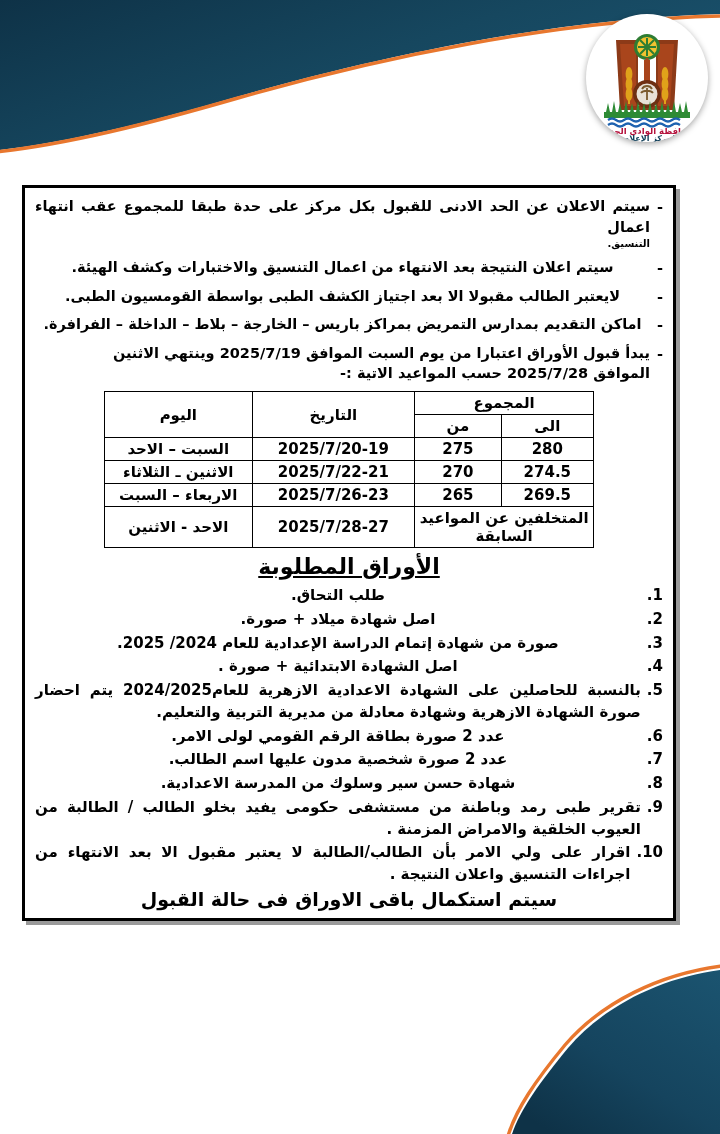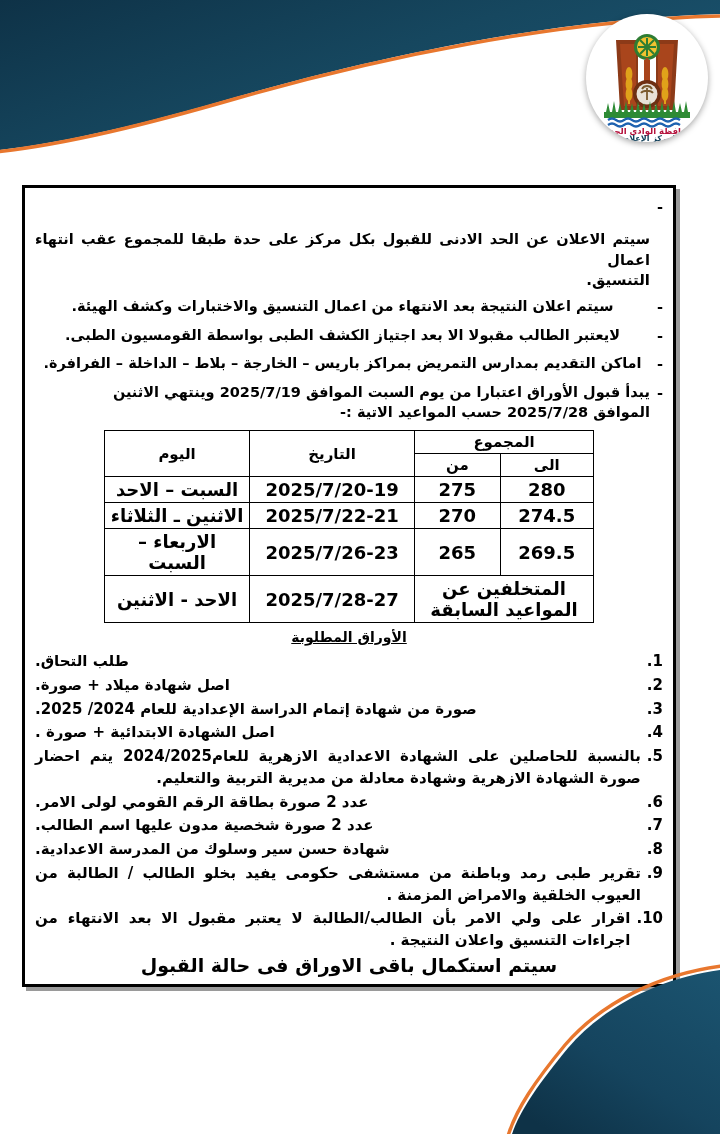--- a/index.html
+++ b/index.html
@@ -40,71 +40,71 @@
   ul.bullets{list-style:none;margin:2px 0 0 0;padding:0;}
   ul.bullets li{
     display:flex;flex-direction:row;gap:7px;
     font-family:"DejaVu Sans","Liberation Sans",sans-serif;
     font-weight:bold;color:#000;
     font-size:14.5px;line-height:1.42;
     margin-bottom:7px;
   }
   ul.bullets li .dash{flex:0 0 auto;font-weight:bold;padding-top:1px;}
   ul.bullets li .btxt{flex:1 1 auto;}
-  li.b-justify .btxt{text-align:justify;text-align-last:right;margin-top:33px;}
+  li.b-justify .btxt{text-align:justify;text-align-last:right;}
   li.b-center .btxt{text-align:center;}
-  .small-tail{display:block;font-size:15px;line-height:1.2;text-align:center;margin-top:1px;}
+  .small-tail{display:block;font-size:10px;line-height:1.2;text-align:center;margin-top:1px;}
 
   li.b-dates{font-size:16px;line-height:1.5;margin-bottom:4px;}
   li.b-dates .btxt{text-align:justify;text-align-last:right;}
   .dates-l2{display:block;text-align:left;}
 
   
   table.sched{
     border-collapse:collapse;
     width:490px;
     margin:4px auto 0 auto;
     font-family:"DejaVu Sans","Liberation Sans",sans-serif;
     color:#000;
   }
   table.sched th,table.sched td{
     border:1px solid #000;
     text-align:center;vertical-align:middle;
     padding:2px 4px;
     font-weight:bold;
   }
   table.sched th{font-size:15px;}
-  table.sched td{font-size:18px;}
+  table.sched td{font-size:15px;}
   td.num{font-size:15px;}
   td.daycell{font-size:13.5px;}
   td.datecell{font-size:14.5px;}
   td.late{font-size:11.5px;}
   .col-to{width:104px;}
   .col-from{width:104px;}
   .col-date{width:190px;}
   .col-day{width:188px;}
 
   
   .sec-title{
-    text-align:center;font-weight:bold;font-size:14px;
+    text-align:center;font-weight:bold;font-size:22px;
     margin:6px 0 6px 0;color:#000;
     text-decoration:underline;
   }
 
   
   ol.docs{list-style:none;margin:0;padding:0;}
   ol.docs li{
     display:flex;flex-direction:row;gap:6px;
     font-weight:bold;color:#000;
     font-size:15px;line-height:1.45;
     margin-bottom:2px;
   }
   ol.docs li .num{flex:0 0 auto;}
   ol.docs li .dtxt{flex:1 1 auto;}
-  li.d-center .dtxt{text-align:left;}
+  li.d-center .dtxt{text-align:center;}
   li.d-just   .dtxt{text-align:justify;text-align-last:right;}
 
   .closing{
     font-weight:bold;font-size:19px;color:#000;
     text-align:center;margin-top:2px;
   }
 </style>
 </head>
 <body>
 

